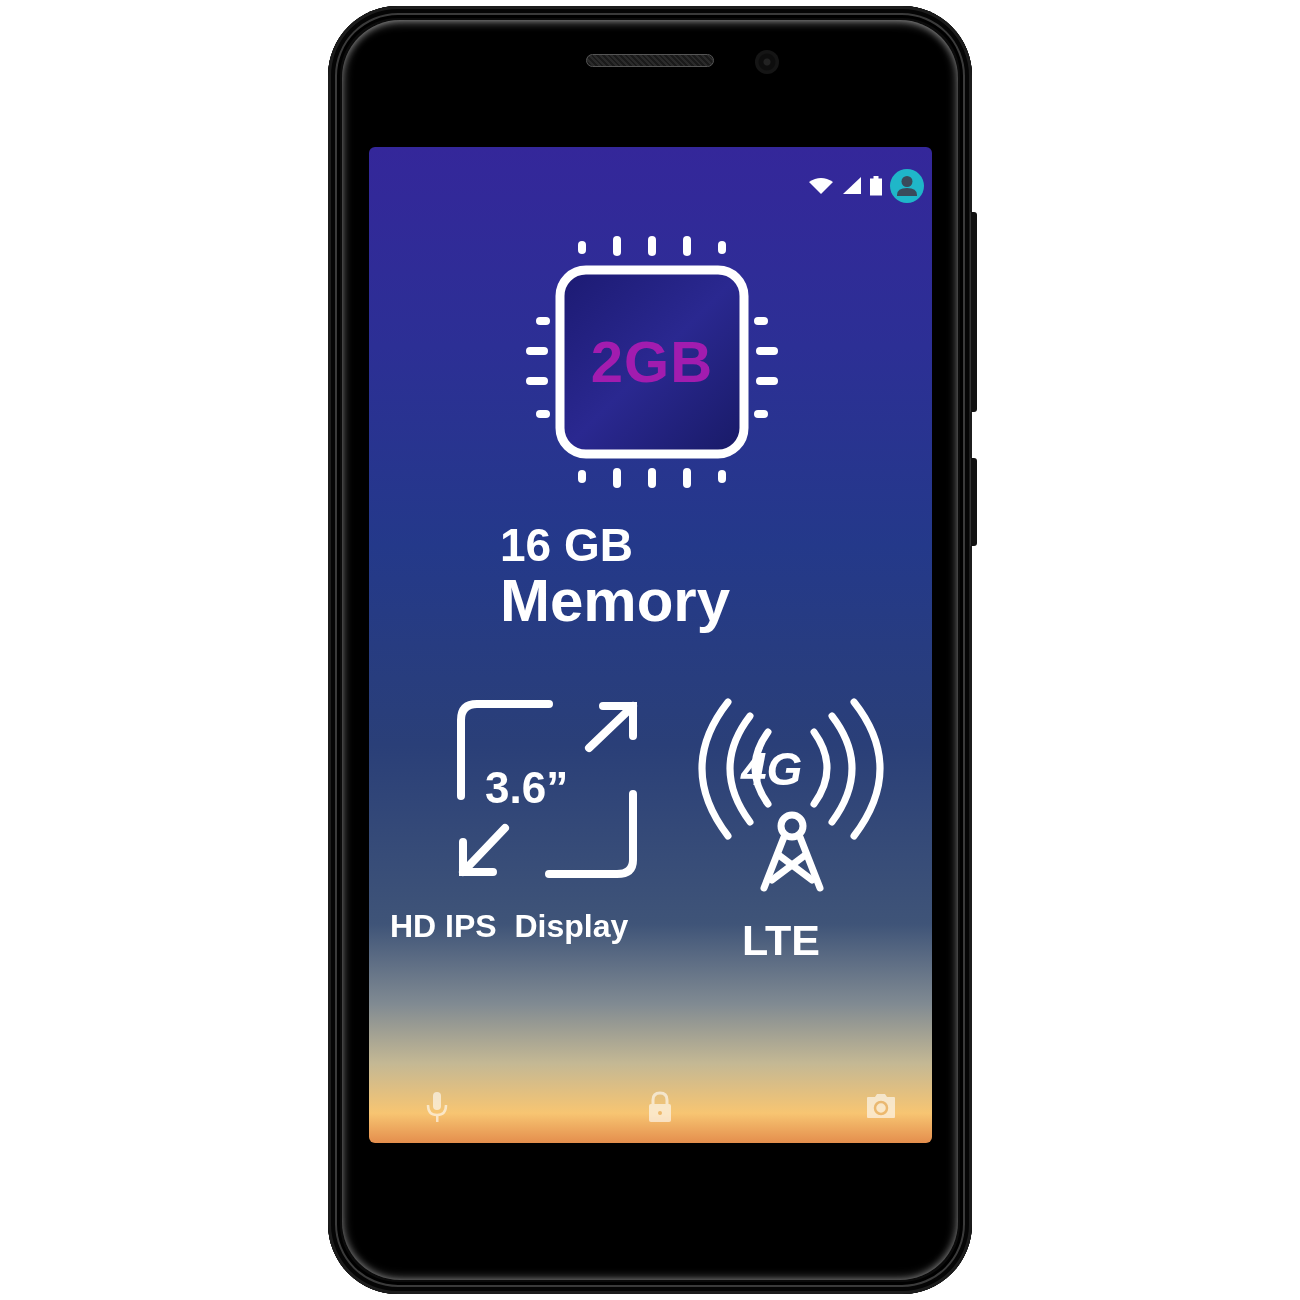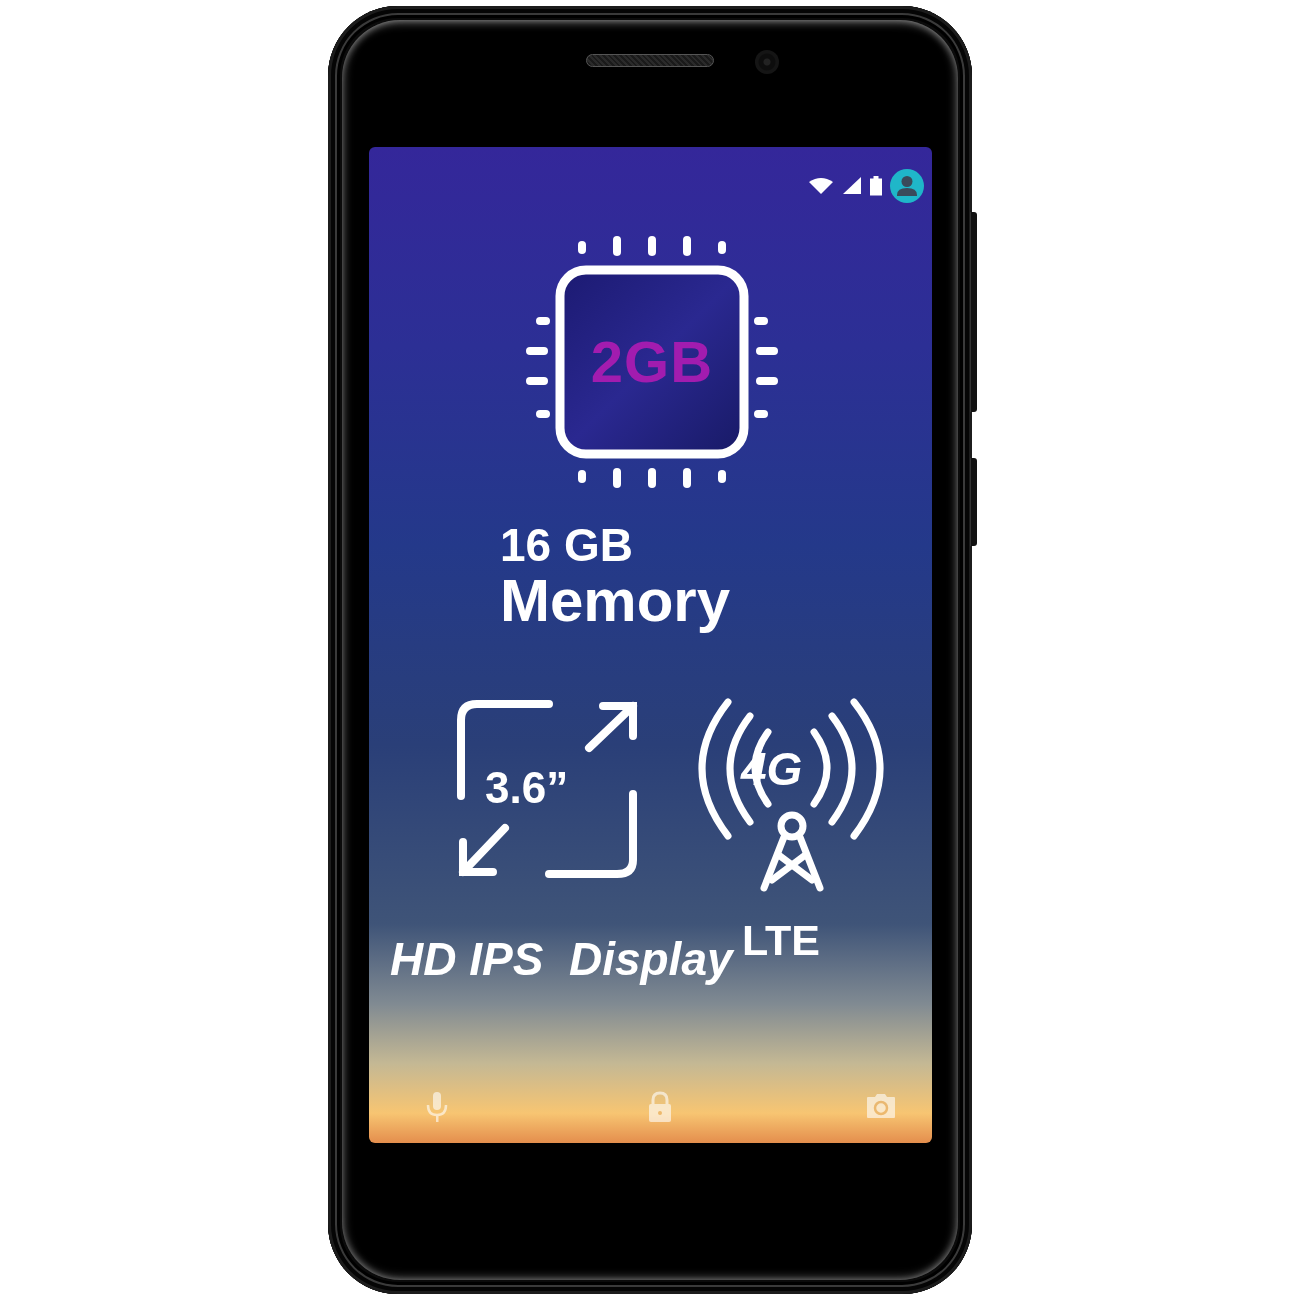--- a/index.html
+++ b/index.html
@@ -145,14 +145,14 @@
       <circle cx="104" cy="132" r="11"></circle>
       <path d="M96 143 L76 194"></path>
         <path d="M112 143 L132 194"></path>
       <path d="M92 162 L124 186"></path>
         <path d="M116 162 L84 186"></path>
     </g>
   </svg>
   <div class="txt" style="left:53px;top:48px;width:100px;font-size:46px;line-height:54px;font-style:italic;">4G</div>
 </div>
 
-<div class="txt" style="left:390px;top:935px;width:320px;font-size:46px;line-height:48px;white-space:pre;font-style:italic;">HD IPS  Display</div>
+<div class="txt" style="left:390px;top:902px;width:320px;font-size:32px;line-height:48px;white-space:pre;">HD IPS  Display</div>
 <div class="txt" style="left:742px;top:916px;width:100px;font-size:43px;line-height:48px;">LTE</div>
 
 </body></html>

